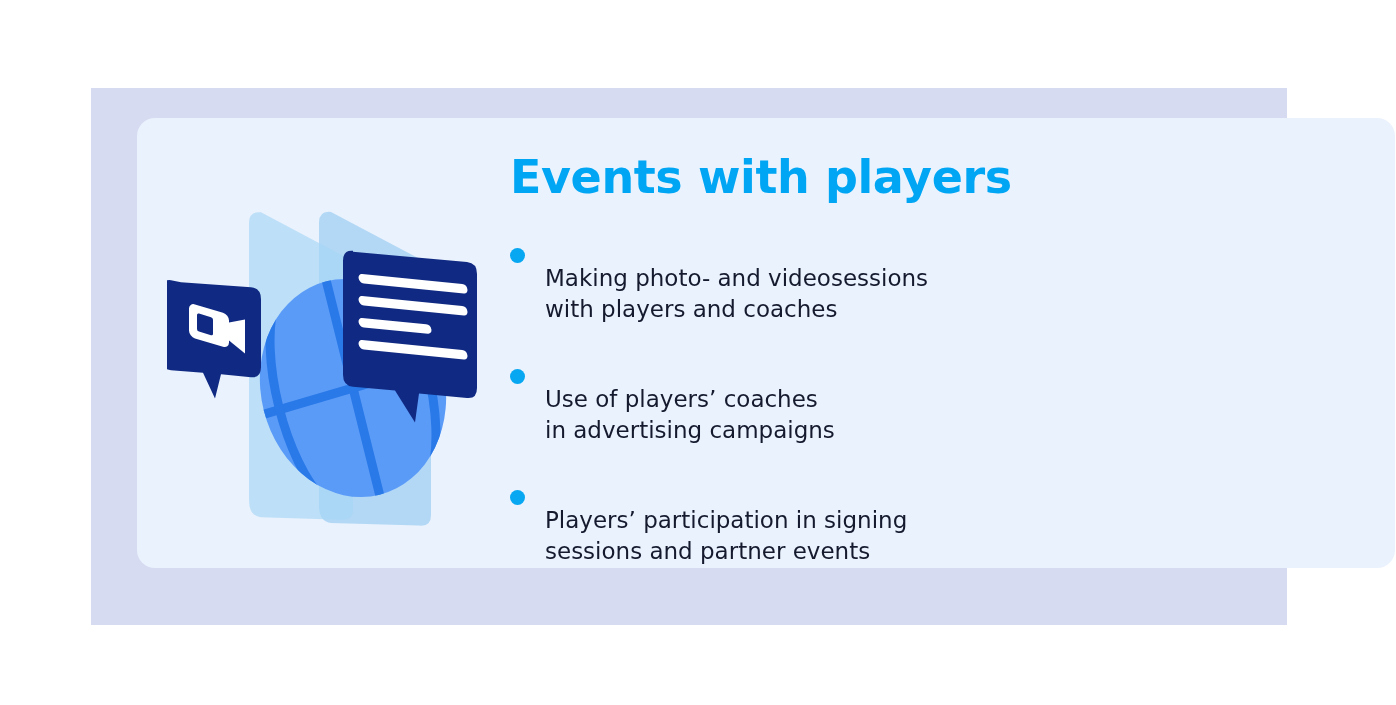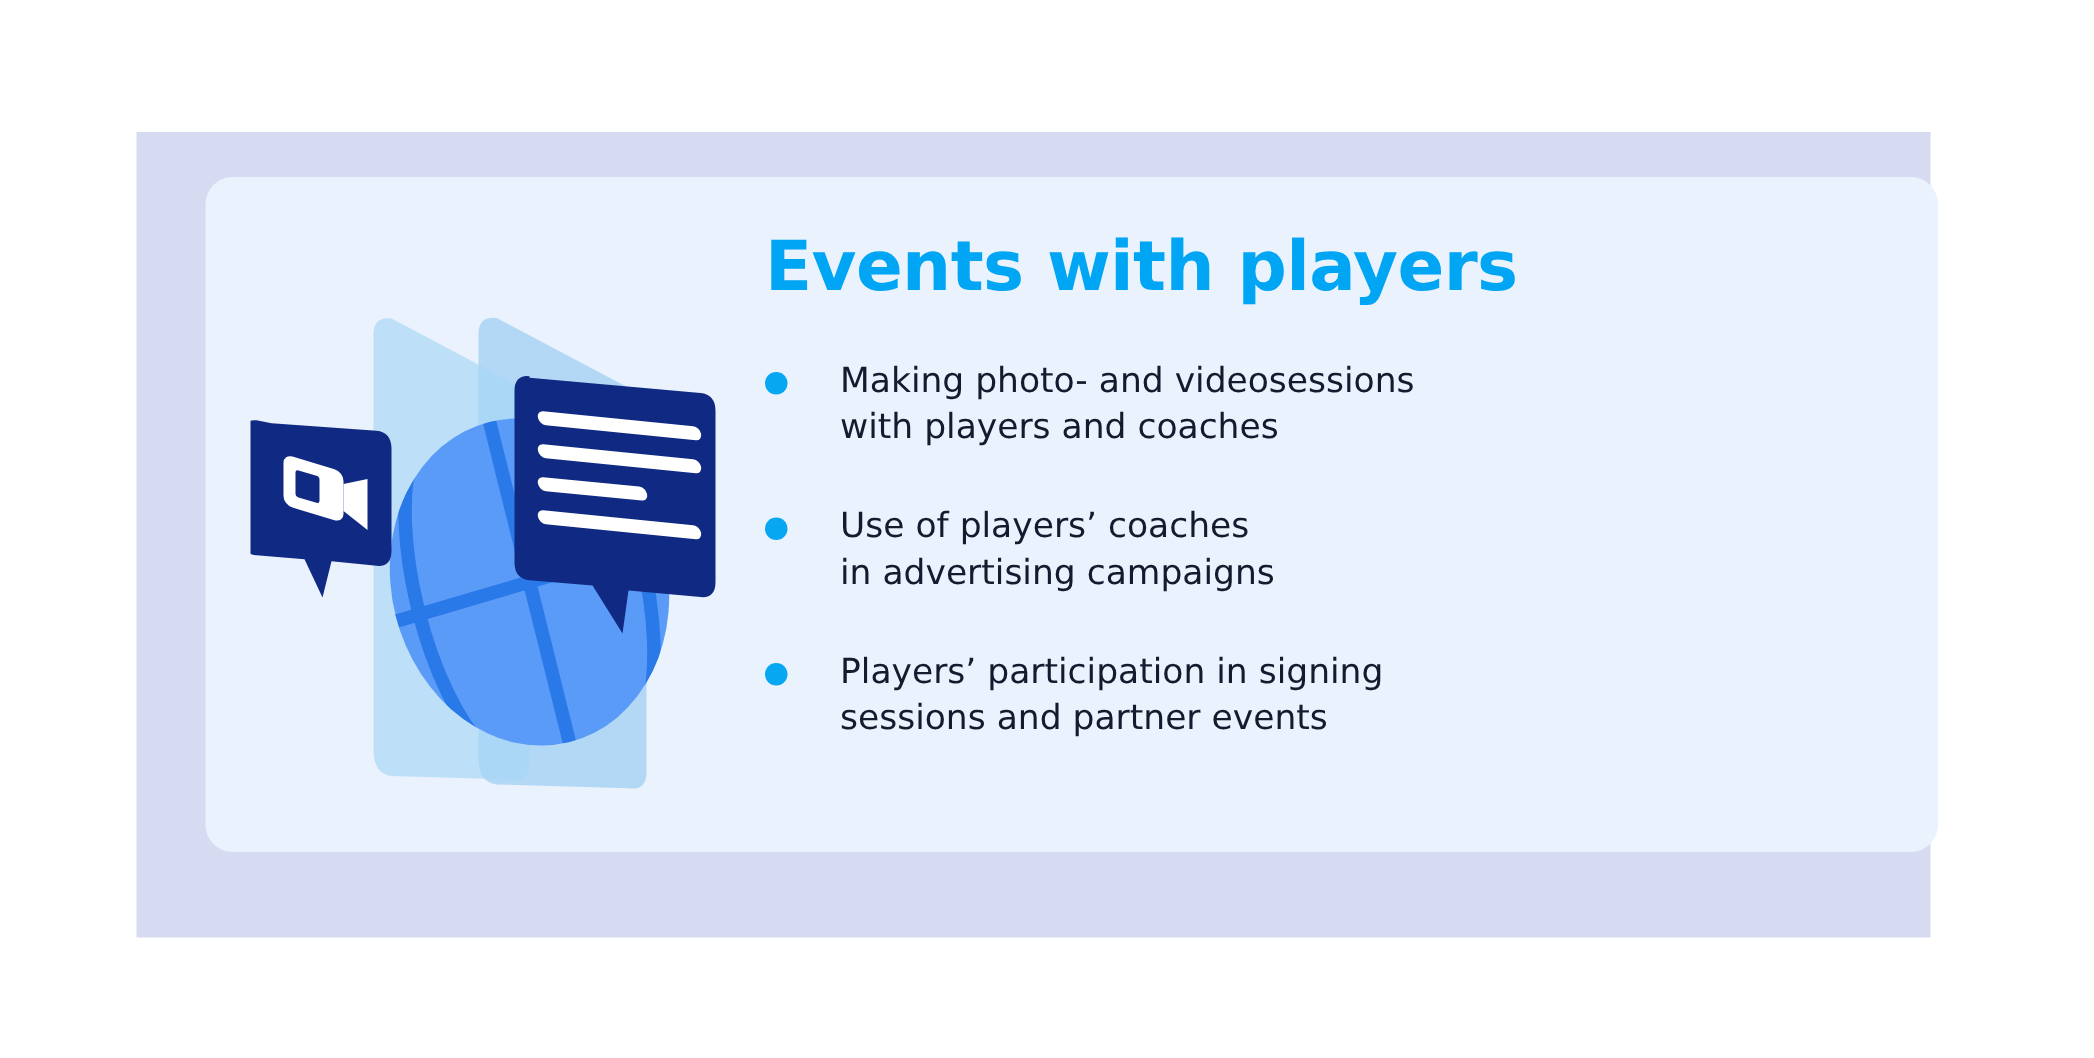--- a/index.html
+++ b/index.html
@@ -27,21 +27,21 @@
     width: 1196px;
     height: 537px;
     background: #d7dbf1;
   }
 
   
   .inner-card {
     position: absolute;
     left: 137px;
     top: 118px;
-    width: 1155px;
+    width: 1258px;
     height: 450px;
     background: #eaf2fd;
     border-radius: 18px;
     overflow: hidden;
   }
 
   
   .illustration {
     position: absolute;
     left: 30px;
@@ -71,20 +71,21 @@
   .bullet-list {
     margin-top: 38px;
     list-style: none;
   }
 
   .bullet-item {
     position: relative;
     display: flex;
     align-items: flex-start;
     margin-bottom: 35px;
+    flex-direction: column;
   }
   .bullet-item:last-child { margin-bottom: 16px; }
 
   .bullet-dot {
     flex: 0 0 auto;
     width: 15px;
     height: 15px;
     border-radius: 50%;
     background: #07a7f2;
     margin-top: 9px;

